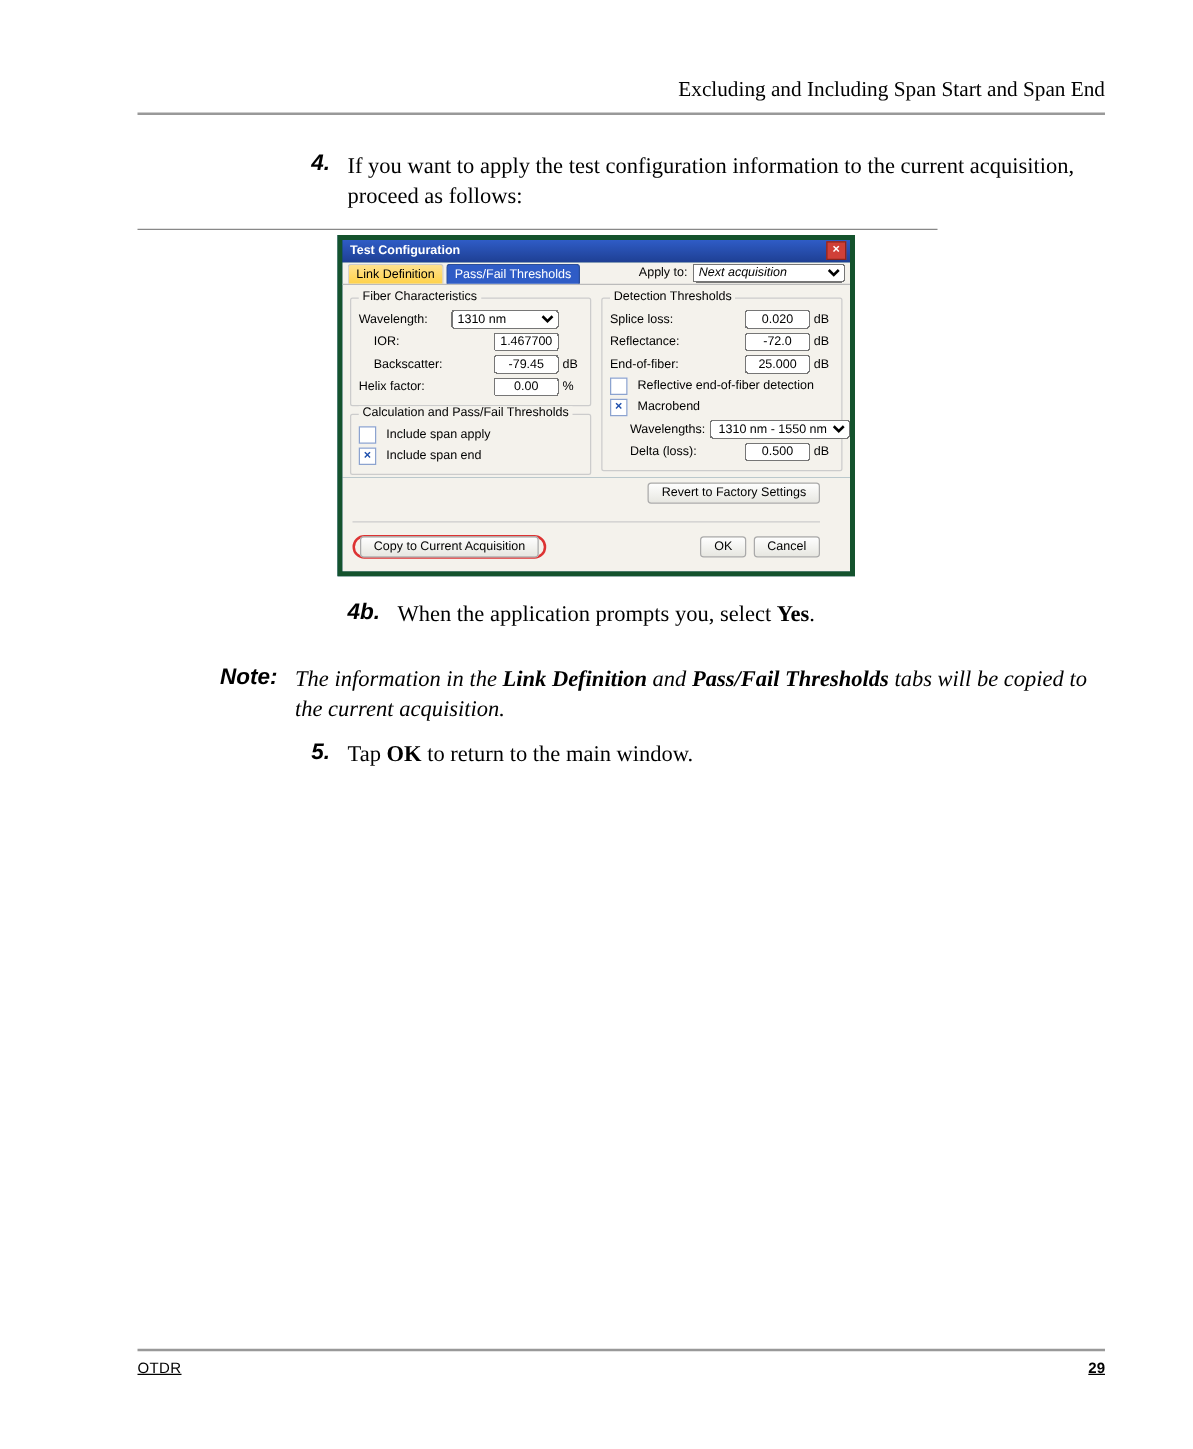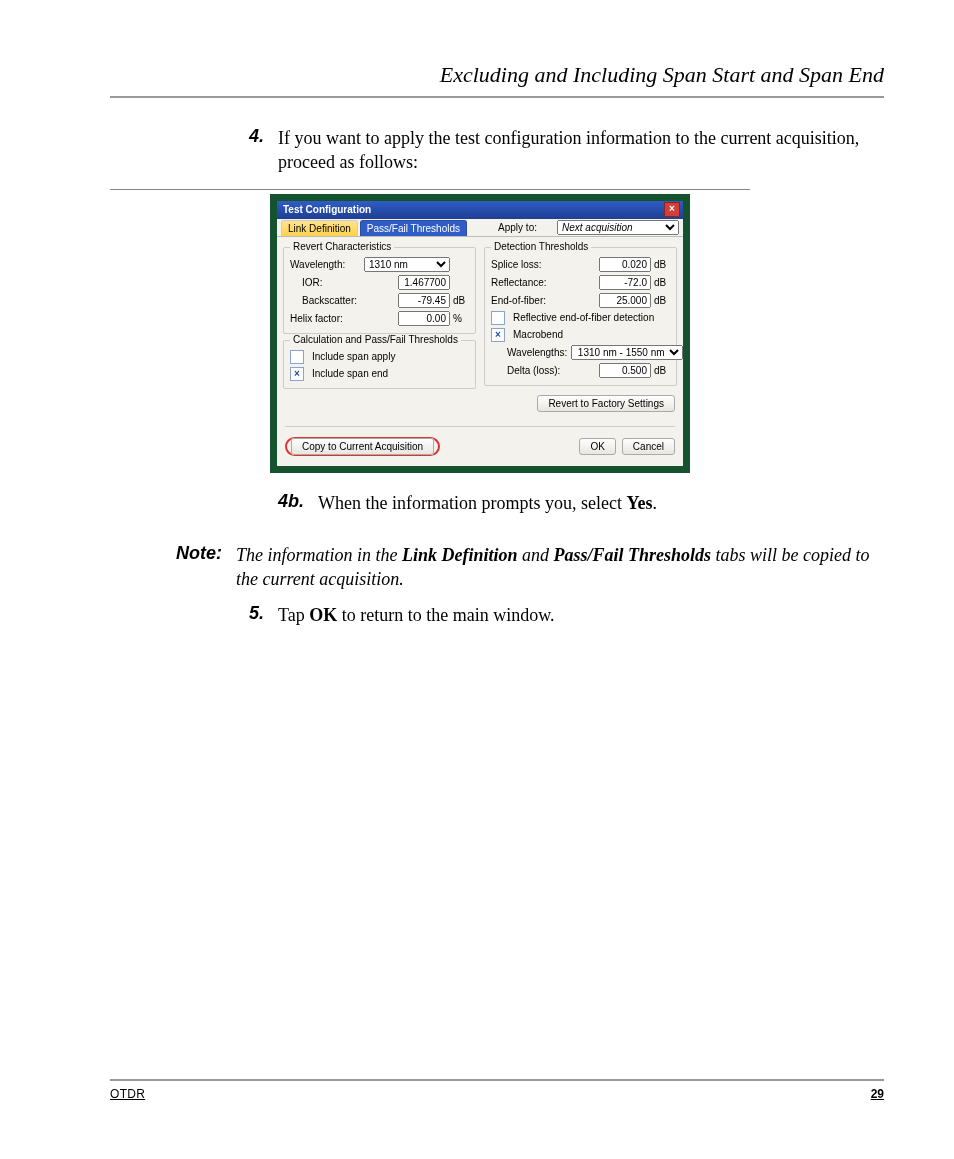--- a/index.html
+++ b/index.html
@@ -21,22 +21,21 @@
     text-align: right;
     margin-bottom: 4px;
   }
   .hdr-title {
     font-family: Arial, Helvetica, sans-serif;
     font-weight: 700;
     font-size: 20px;
     letter-spacing: -0.2px;
   }
   .hdr-sub {
-    font-style: italic;
-    font-size: 22px;
+    font-size: 17px;
     margin-top: 2px;
   }
   .hdr-rule {
     border: 0;
     border-top: 2px solid #999;
     margin: 8px 0 28px 0;
   }
 
   .step {
     display: flex;
@@ -92,21 +91,21 @@
     width: 480px;
   }
   .shot-top-rule {
     border: 0;
     border-top: 1px solid #888;
     margin: 0 0 4px 0;
     width: 640px;
     margin-left: -160px;
   }
   .dialog {
-    border: 7px solid #14532d;
+    border: 4px solid #14532d;
     background: #0c4a6e;
     font-family: Tahoma, Arial, sans-serif;
     font-size: 10px;
     width: 406px;
   }
   .titlebar {
     background: linear-gradient(#2f5cc6, #1e3f93);
     color: #fff;
     display: flex;
     justify-content: space-between;
@@ -143,21 +142,21 @@
   }
   .tab.blue {
     background: #2f5cc6;
     color: #fff;
     border-color: #2b4e9a;
   }
   .apply {
     margin-left: auto;
     display: flex;
     align-items: center;
-    gap: 20px;
+    gap: 4px;
   }
   .apply select {
     font-size: 10px;
     width: 122px;
     font-style: italic;
   }
   .body-area {
     display: flex;
     padding: 4px 6px 2px 6px;
     gap: 8px;
@@ -186,42 +185,42 @@
     align-items: center;
     margin: 3px 0;
     gap: 4px;
   }
   .row label { white-space: nowrap; }
   .row .val {
     display: flex; align-items: center; gap: 3px;
   }
   .row input[type=text] {
     width: 52px;
-    text-align: right;
+    text-align: center;
     font-size: 10px;
     padding: 0 2px;
     box-sizing: border-box;
   }
   .row select {
     font-size: 10px;
     width: 86px;
   }
   .row select.wide { width: 112px; text-align: center; }
   .unit { width: 16px; display:inline-block; }
   .cbox {
     width: 12px; height: 12px;
     border: 1px solid #8ca3cf;
     background: #fff;
     display: inline-flex; align-items: center; justify-content: center;
     font-size: 10px; color: #1e4fad; font-weight: 700;
     margin-right: 4px;
   }
   .footer-area {
     background: #f4f2ec;
-    padding: 4px 8px 10px 8px;
+    padding: 4px 24px 10px 8px;
   }
   .footer-top {
     display: flex;
     justify-content: flex-end;
     margin-bottom: 14px;
   }
   .footer-bottom {
     display: flex;
     align-items: center;
     border-top: 1px solid #ccc;
@@ -297,21 +296,21 @@
         <div class="apply">
           <span>Apply to:</span>
           <select>
             <option>Next acquisition</option>
           </select>
         </div>
       </div>
       <div class="body-area">
         <div style="flex:1; min-width:0">
           <div class="group">
-            <span class="group-title">Revert Characteristics</span>
+            <span class="group-title">Fiber Characteristics</span>
             <div class="row">
               <label>Wavelength:</label>
               <span class="val">
                 <select><option>1310 nm</option></select>
                 <span class="unit"></span>
               </span>
             </div>
             <div class="row">
               <label style="padding-left:12px">IOR:</label>
               <span class="val">
@@ -406,21 +405,21 @@
           <span class="btn">OK</span>
           <span class="btn">Cancel</span>
         </div>
       </div>
     </div>
   </div>
 
   <div class="substep">
     <div class="substep-num">4b.</div>
     <div class="substep-body">
-      <span>When the information prompts you, select </span><span class="b">Yes</span><span>.</span>
+      <span>When the application prompts you, select </span><span class="b">Yes</span><span>.</span>
     </div>
   </div>
 
   <div class="note">
     <div class="note-label">Note:</div>
     <div class="note-body">
       <span>The information in the </span><span class="b">Link Definition</span><span> and </span><span class="b">Pass/Fail Thresholds</span><span> tabs will be copied to the current acquisition.</span>
     </div>
   </div>
 

